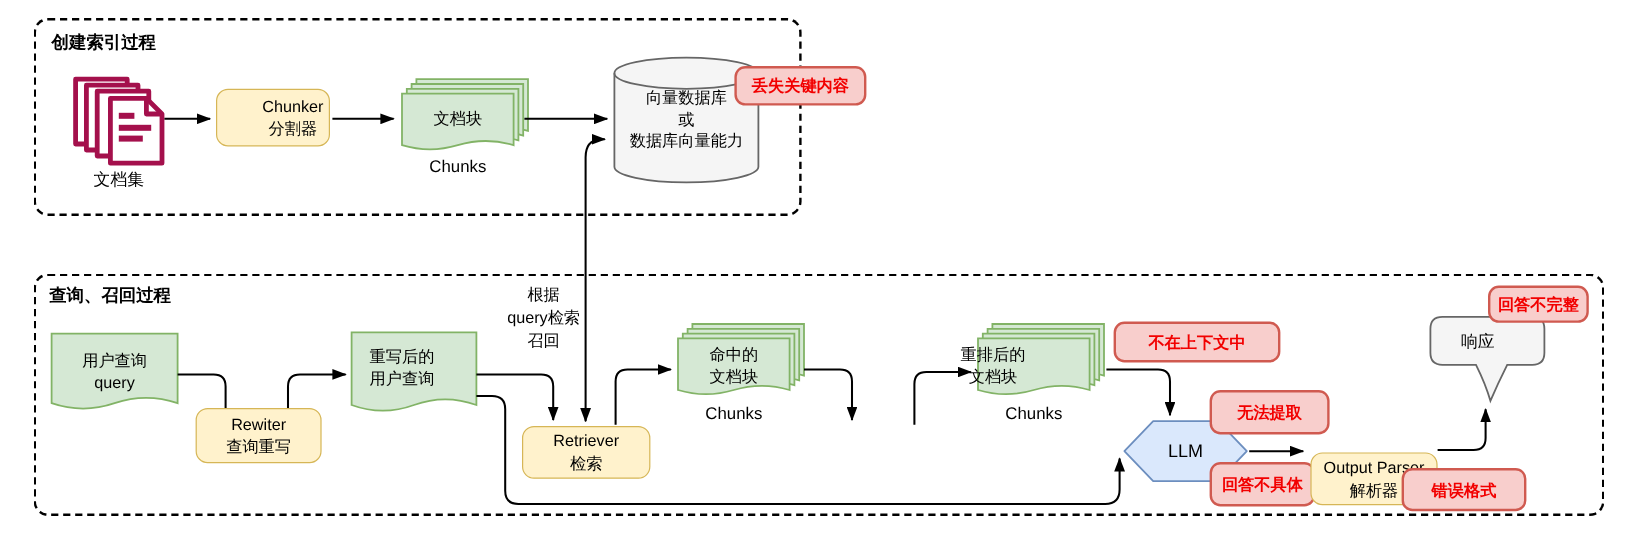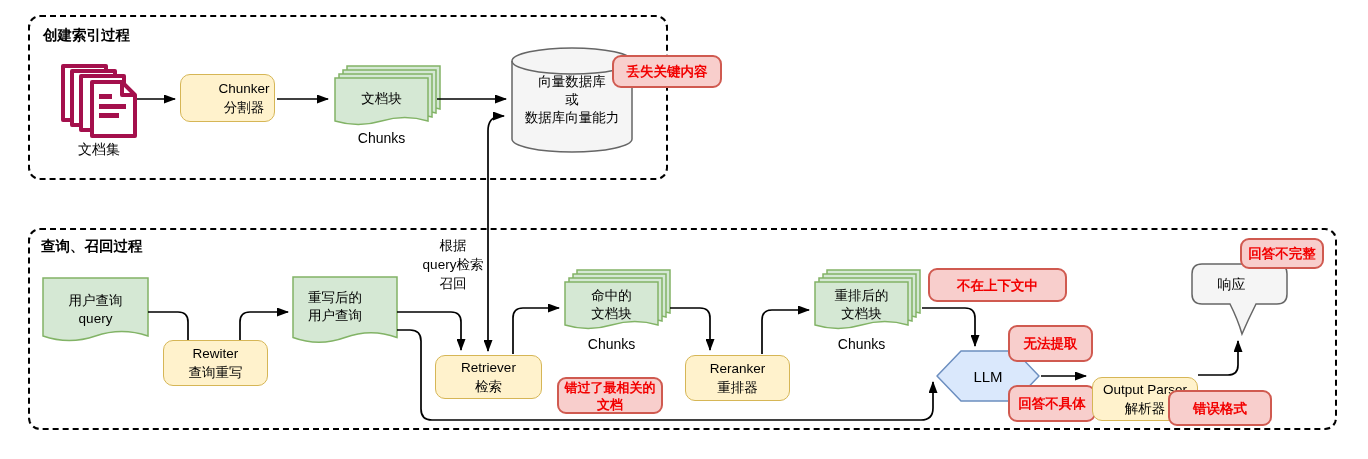--- a/index.html
+++ b/index.html
@@ -121,30 +121,26 @@
   <div class="lbl" style="left:293px;top:289px;width:84px;">重写后的
 用户查询</div>
   <div class="note" style="left:408px;top:236px;width:90px;">根据
 query检索
 召回</div>
   <div class="box" style="left:435px;top:355px;width:107px;height:44px;">Retriever
 检索</div>
   <div class="lbl" style="left:565px;top:287px;width:93px;">命中的
 文档块</div>
   <div class="cap" style="left:565px;top:336px;width:93px;">Chunks</div>
-  <div class="badge" style="left:557px;top:377px;width:106px;height:37px;font-size:13px;">错过了最相关的
-文档</div>
-  <div class="box" style="left:685px;top:355px;width:105px;height:46px;">Reranker
-重排器</div>
-  <div class="lbl" style="left:815px;top:287px;width:93px;">重排后的
+  <div class="lbl" style="left:781px;top:287px;width:93px;">重排后的
 文档块</div>
   <div class="cap" style="left:815px;top:336px;width:93px;">Chunks</div>
   <div class="badge" style="left:928px;top:268px;width:139px;height:34px;">不在上下文中</div>
   <div class="lbl" style="left:937px;top:368px;width:102px;font-size:15px;">LLM</div>
-  <div class="badge" style="left:1008px;top:325px;width:85px;height:37px;">无法提取</div>
+  <div class="badge" style="left:1008px;top:325px;width:100px;height:37px;">无法提取</div>
   <div class="badge" style="left:1008px;top:385px;width:88px;height:37px;text-align:center;">回答不具体</div>
   <div class="box" style="left:1092px;top:353px;width:106px;height:44px;margin-top:24px;">Output Parser
 解析器</div>
   <div class="badge" style="left:1168px;top:390px;width:104px;height:36px;">错误格式</div>
   <div class="lbl" style="left:1140px;top:275px;width:87px;font-size:14px;padding-left:48px;">响应</div>
   <div class="badge" style="left:1240px;top:238px;width:84px;height:31px;">回答不完整</div>
 
 </div>
 
 </body></html>

